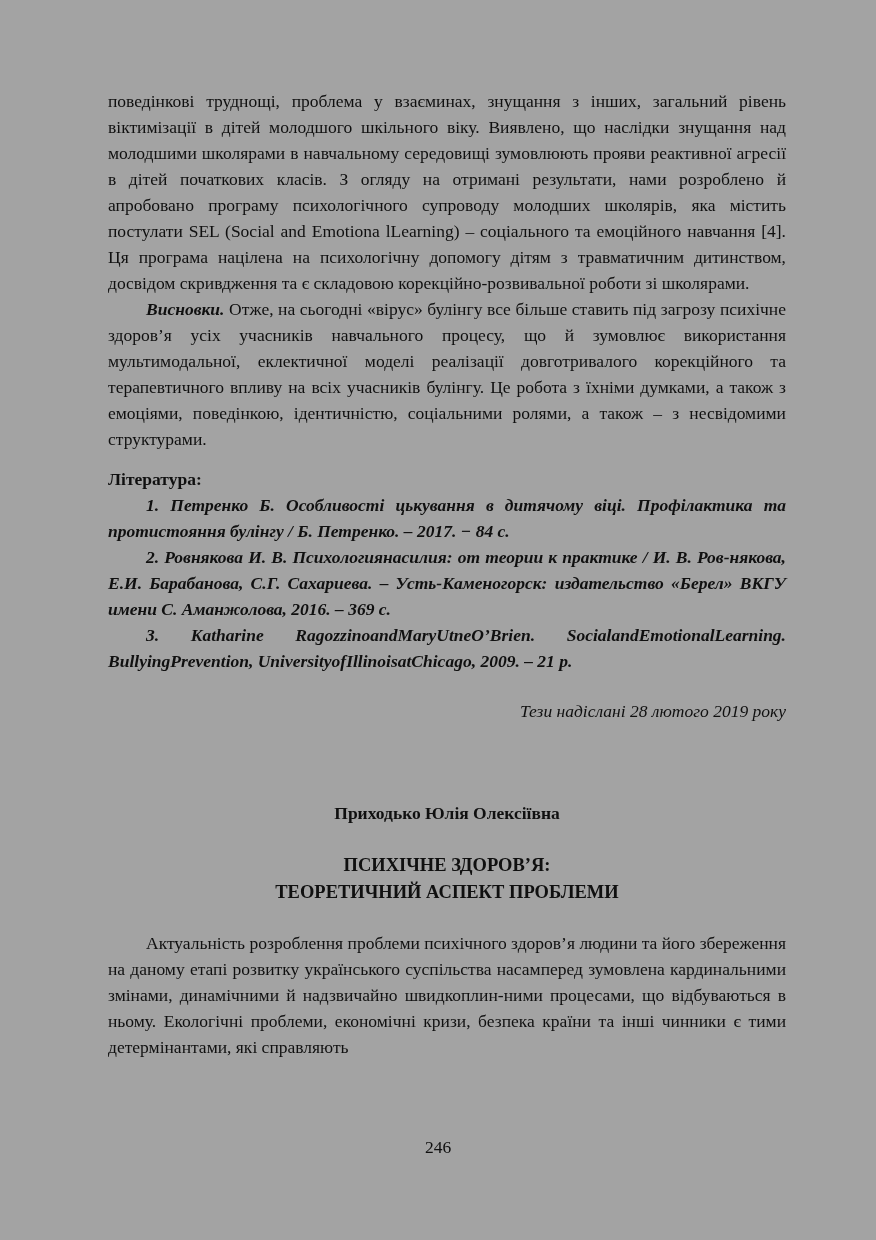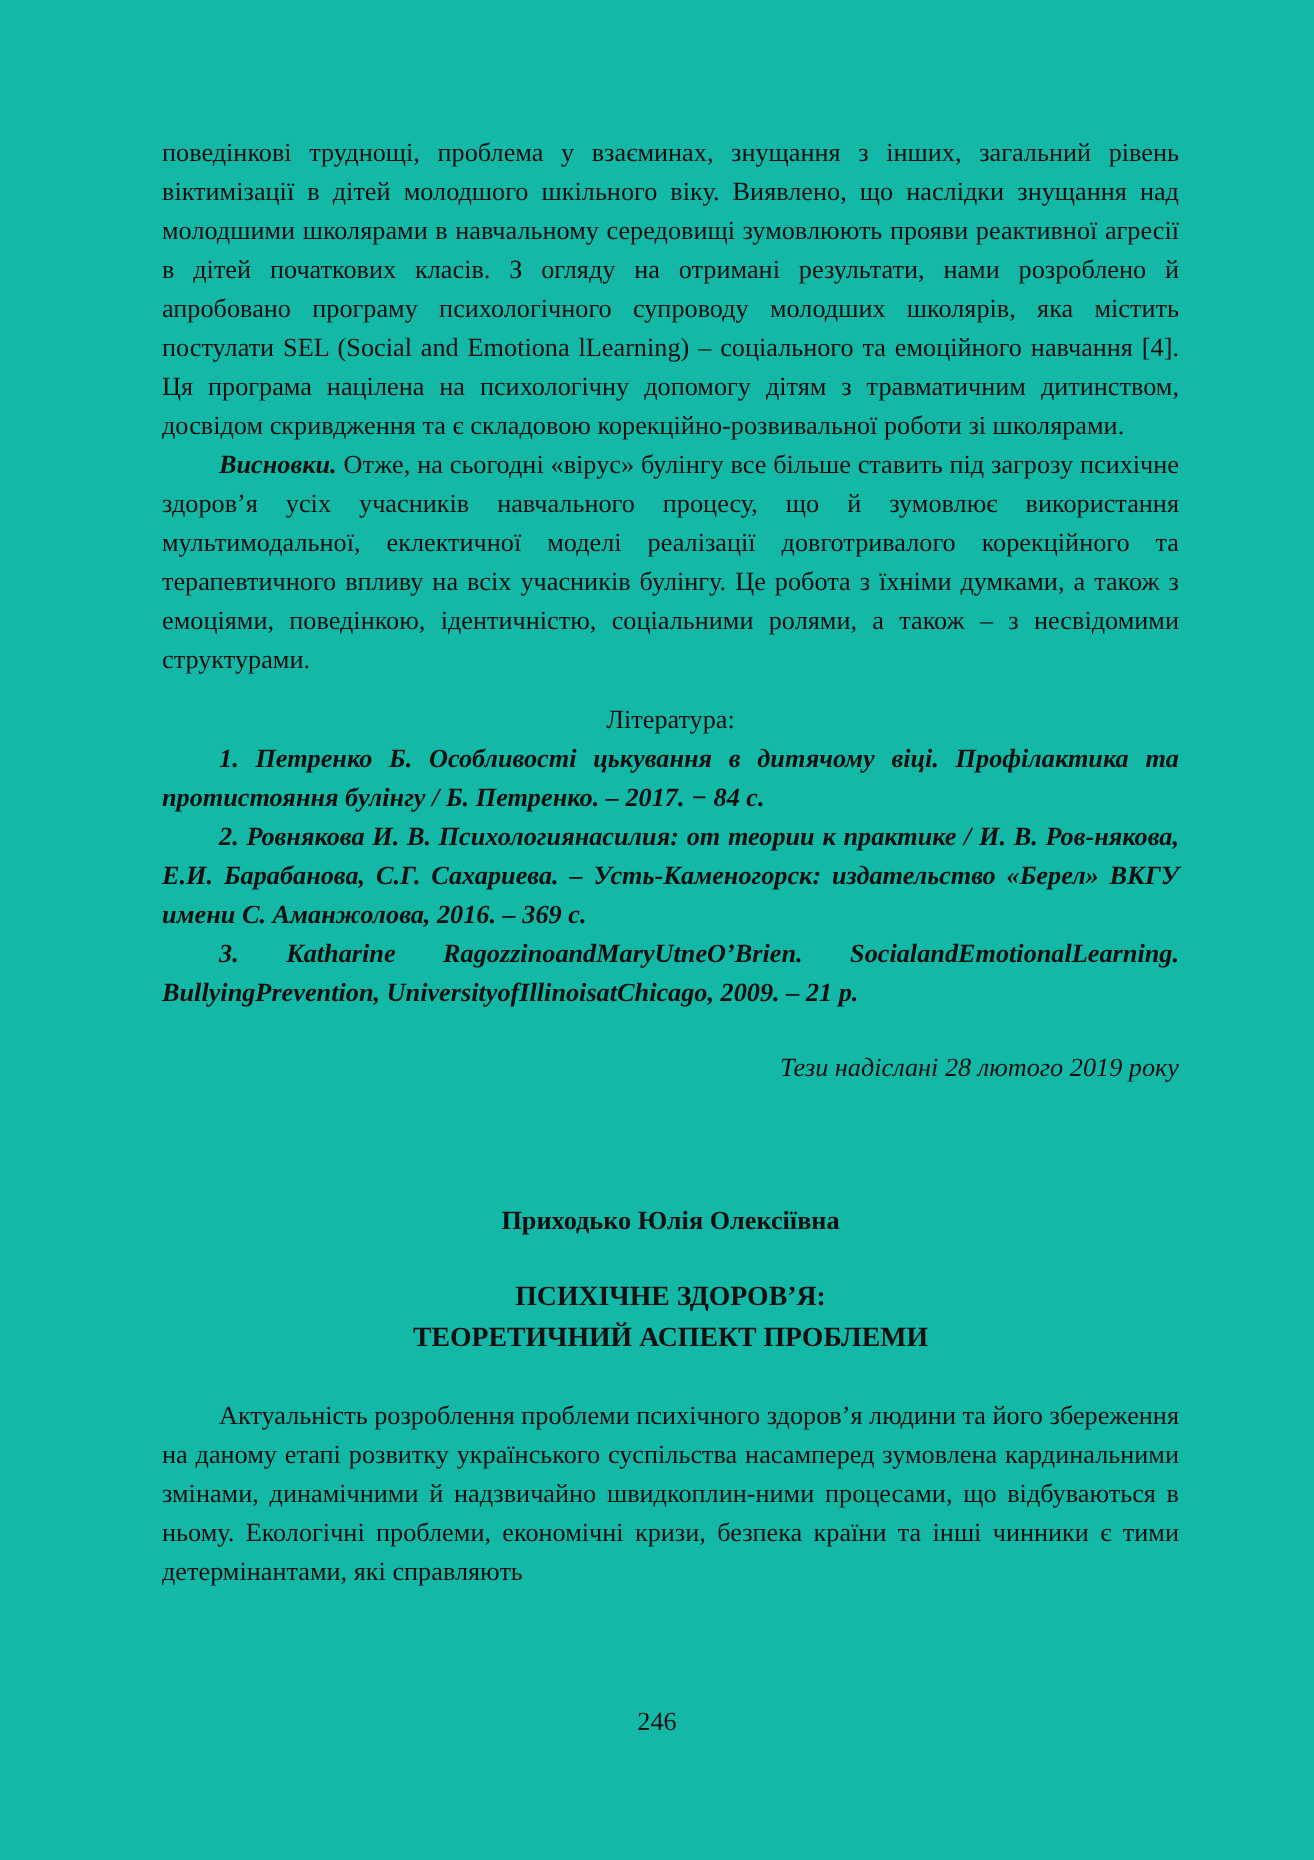--- a/index.html
+++ b/index.html
@@ -5,34 +5,33 @@
   html, body {
     margin: 0;
     padding: 0;
     background: #ffffff;
   }
   .page {
     position: relative;
     width: 876px;
     height: 1240px;
     box-sizing: border-box;
-    background: #14b8a6;
+    background: #a3a3a3;
     padding: 88px 90px 0 108px;
     font-family: "Liberation Serif", serif;
     font-size: 17.5px;
     line-height: 26px;
     color: #101010;
     overflow: hidden;
   }
   p { margin: 0; text-align: justify; }
   .indent { text-indent: 38px; }
   .bold-italic { font-weight: bold; font-style: italic; }
   .lit-heading {
-    text-align: center;
-    font-weight: normal;
+    font-weight: bold;
     margin-top: 14px;
   }
   .ref {
     text-indent: 38px;
     font-style: italic;
     text-align: justify;
     font-weight: bold;
   }
   .submission-note {
     text-align: right;

